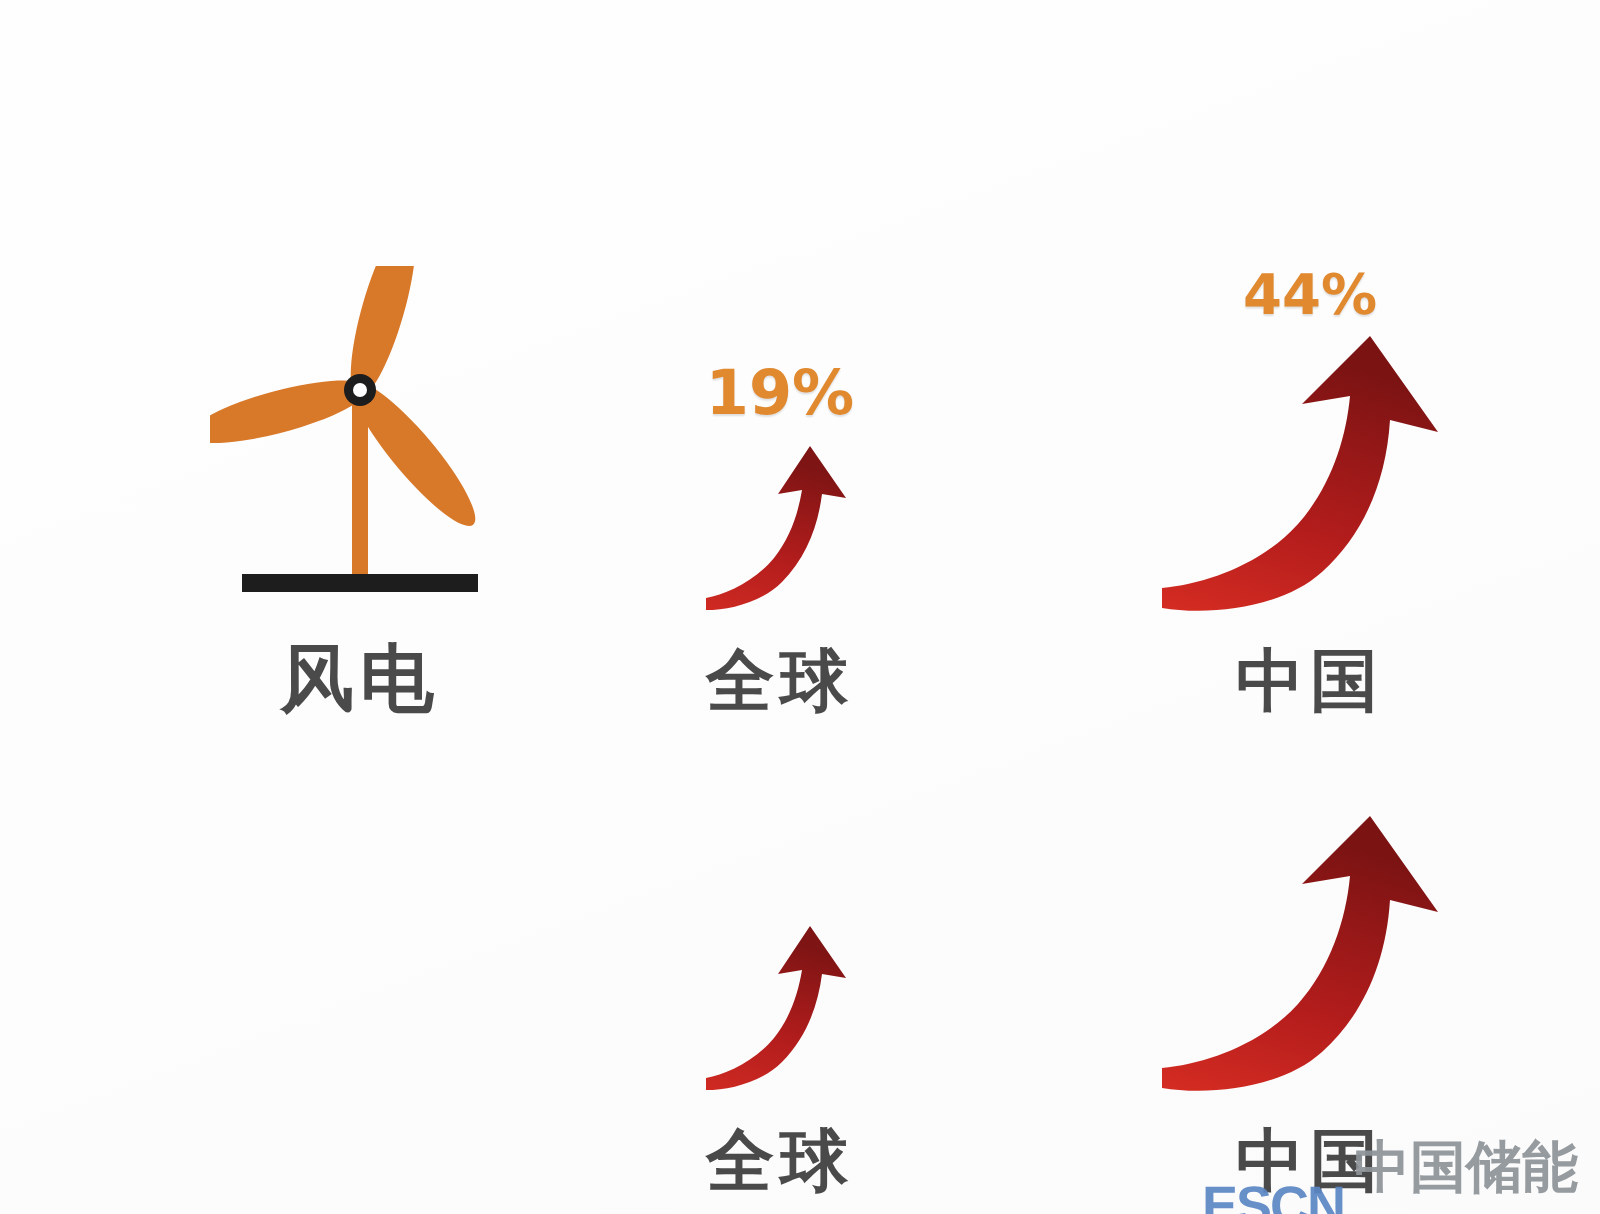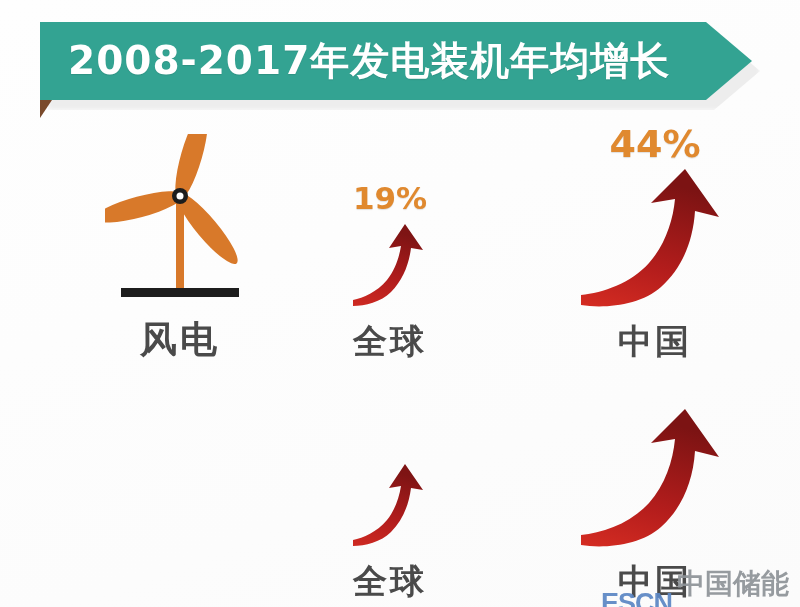--- a/index.html
+++ b/index.html
@@ -84,21 +84,21 @@
 
   
   .pct {
     color: #e0892f;
     font-weight: bold;
     font-family: "DejaVu Sans", "Liberation Sans", sans-serif;
     line-height: 1;
     text-shadow: 0 1px 1px rgba(0,0,0,0.12);
   }
   .pct-small { font-size: 31px; }
-  .pct-big   { font-size: 38px; }
+  .pct-big   { font-size: 28px; }
 
   
   .label-cn {
     color: #4a4a4a;
     font-weight: bold;
     font-family: "DejaVu Sans", "Liberation Sans", sans-serif;
     line-height: 1;
   }
   .label-main { font-size: 37px; letter-spacing: 3px; }
   .label-sub  { font-size: 34px; letter-spacing: 3px; }
@@ -126,27 +126,20 @@
     margin-left: 5px;
     letter-spacing: 0px;
     font-family: "DejaVu Sans", sans-serif;
   }
 </style>
 </head>
 <body>
 
 <div id="infographic">
 
-  <div class="banner-wrap">
-    <div class="banner-shadow"></div>
-    <div class="banner">
-      <div class="banner-title">2008-2017年发电装机年均增长</div>
-    </div>
-    <div class="banner-fold"></div>
-  </div>
 
   <div class="row" id="row-wind">
 
     <div class="cell source-cell">
       <div class="cell-inner">
         <span class="icon-box">
           <svg width="150" height="175" viewBox="0 0 150 175">
 
             <rect x="71" y="60" width="8" height="98" fill="#d8792a"></rect>
 

